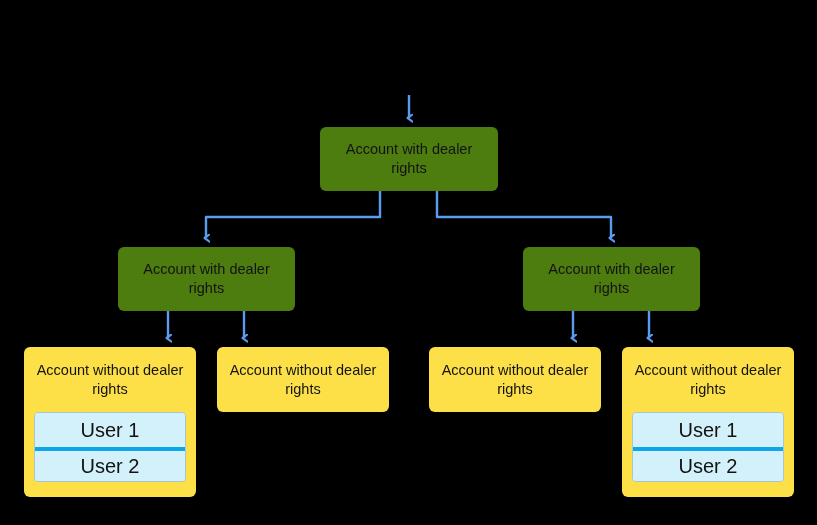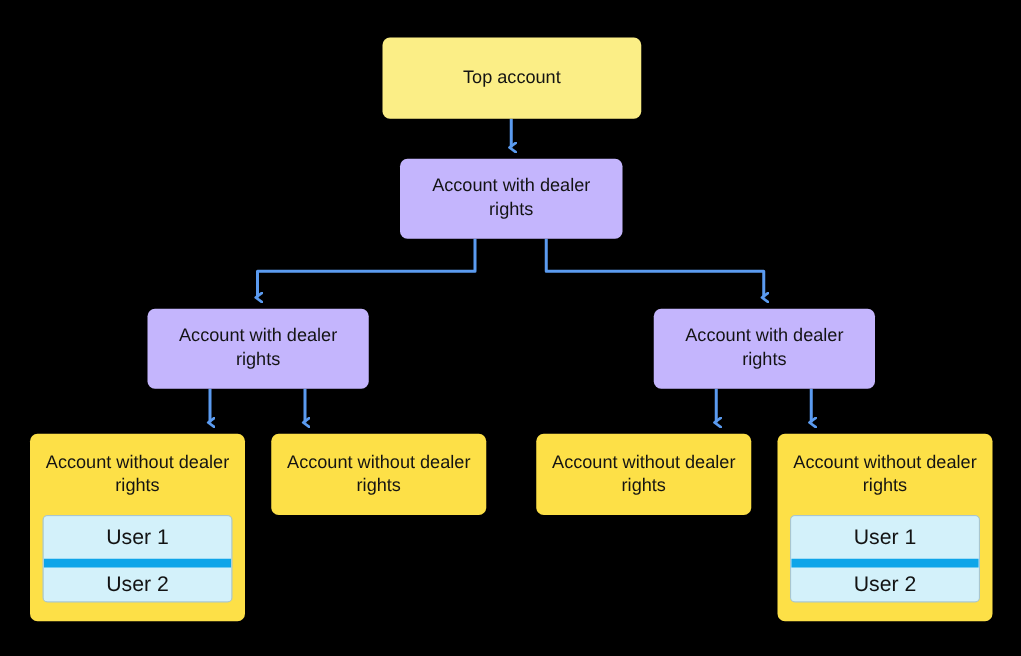--- a/index.html
+++ b/index.html
@@ -32,21 +32,21 @@
     white-space: pre-line;
   }
   
   .node.simple {
     justify-content: center;
   }
   .node.yellow {
     background: #FBEE86;
   }
   .node.green {
-    background: #c4b5fd;
+    background: #4d7c0f;
   }
   .node.blue {
     background: #fde047;
   }
   
   .node.card {
     justify-content: flex-start;
     padding: 14px 10px 12px 10px;
   }
   .card .node-label {
@@ -59,26 +59,26 @@
     border-radius: 4px;
     overflow: hidden;
     background: #D3F1FA;
   }
   .user-row {
     box-sizing: border-box;
     height: 34px;
     display: flex;
     align-items: center;
     justify-content: center;
-    font-size: 17px;
+    font-size: 20px;
     color: #131313;
     background: #D3F1FA;
   }
   .user-row + .user-row {
-    border-top: 7px solid #0ea5e9;
+    border-top: 4px solid #0ea5e9;
   }
   svg.edges {
     position: absolute;
     left: 0;
     top: 0;
     width: 817px;
     height: 525px;
     pointer-events: none;
   }
 </style>
@@ -116,23 +116,20 @@
 
     <g>
       <path d="M573,311 L573,338" fill="none" stroke="#5B9BF0" stroke-width="2.4" marker-end="url(#arrowhead)"></path>
     </g>
 
     <g>
       <path d="M649,311 L649,338" fill="none" stroke="#5B9BF0" stroke-width="2.4" marker-end="url(#arrowhead)"></path>
     </g>
   </svg>
 
-  <div class="node simple yellow" style="left:306px; top:30px; width:207px; height:65px;">
-    <span class="node-label">Top account</span>
-  </div>
 
   <div class="node simple green" style="left:320px; top:127px; width:178px; height:64px;">
     <span class="node-label">Account with dealer
 rights</span>
   </div>
 
   <div class="node simple green" style="left:118px; top:247px; width:177px; height:64px;">
     <span class="node-label">Account with dealer
 rights</span>
   </div>

